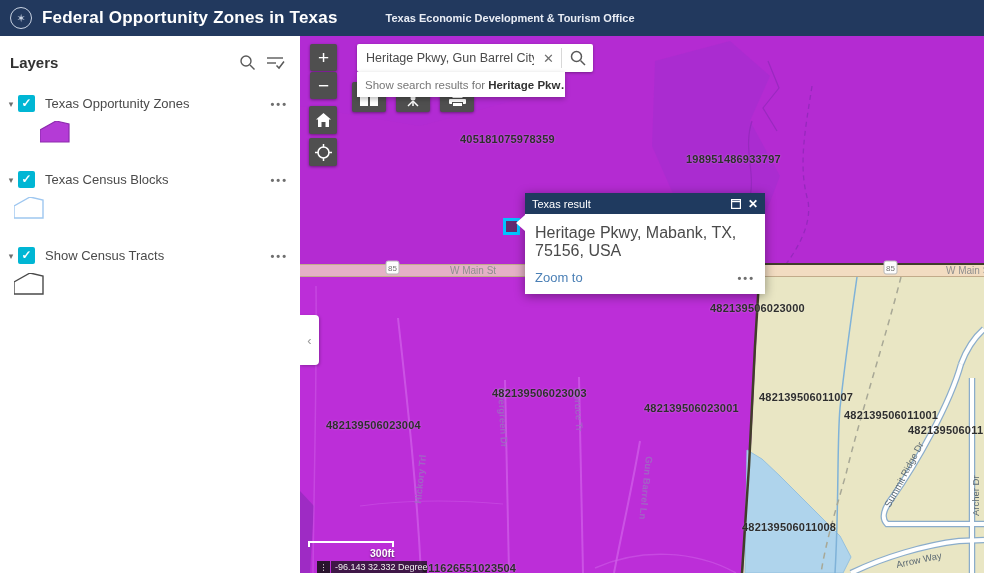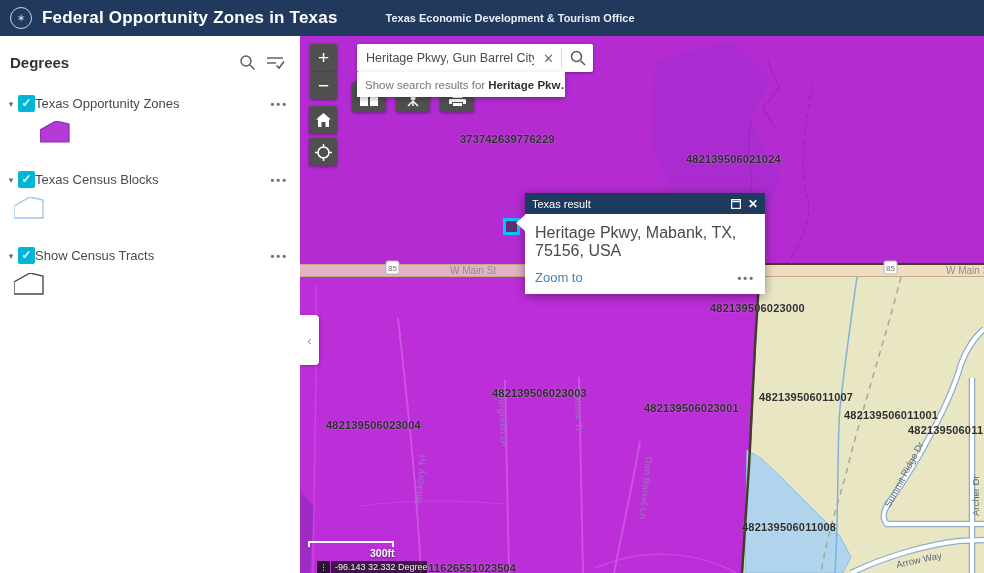--- a/index.html
+++ b/index.html
@@ -13,21 +13,21 @@
   .app-subtitle { font-size:11px; font-weight:bold; margin-left:48px; color:#e9edf5; white-space:nowrap; }
 
   
   .sidebar { position:absolute; left:0; top:36px; width:300px; height:537px; background:#fff; z-index:5; }
   .layers-header { display:flex; align-items:center; padding:15px 14px 8px 10px; }
   .layers-title { font-size:15px; font-weight:bold; color:#323232; flex:1; }
   .hdr-icon { width:22px; height:22px; display:flex; align-items:center; justify-content:center; margin-left:6px; cursor:pointer; }
   .layer-row { display:flex; align-items:center; padding:6px 12px 4px 4px; margin-top:8px; }
   .caret { color:#6e6e6e; font-size:9px; width:14px; text-align:center; cursor:pointer; flex:none; }
   .checkbox { width:17px; height:17px; background:#00b6d4; border-radius:2px; color:#fff; font-size:12px; line-height:17px; text-align:center; cursor:pointer; flex:none; font-weight:bold; }
-  .layer-label { font-size:13px; color:#4a4a4a; flex:1; }
+  .layer-label { font-size:13px; color:#4a4a4a; margin-left:10px; flex:1; }
   .dots { color:#6e6e6e; font-weight:bold; letter-spacing:2px; font-size:11px; cursor:pointer; }
   .swatch-wrap { padding:5px 0 10px 40px; }
 
   
   .map { position:absolute; left:300px; top:36px; width:684px; height:537px; overflow:hidden; background:#bc2ed8; cursor:grab; }
   .map svg.basemap { position:absolute; left:0; top:0; }
 
   .tract-label { position:absolute; font-size:11px; font-weight:bold; color:#2e2e2e; white-space:nowrap; letter-spacing:.2px; text-shadow:0 0 2px rgba(255,255,255,.35); z-index:1; }
 
   .ctrl { position:absolute; width:27px; height:27px; background:#4f4f4f; color:#fff; border-radius:2px; display:flex; align-items:center; justify-content:center; font-size:19px; box-shadow:0 1px 3px rgba(0,0,0,.4); cursor:pointer; z-index:3; }
@@ -75,21 +75,21 @@
 <div class="stage">
 
   <div class="app-header">
     <div class="logo">✶</div>
     <div class="app-title">Federal Opportunity Zones in Texas</div>
     <div class="app-subtitle">Texas Economic Development &amp; Tourism Office</div>
   </div>
 
   <div class="sidebar">
     <div class="layers-header">
-      <div class="layers-title">Degrees</div>
+      <div class="layers-title">Layers</div>
       <div class="hdr-icon">
         <svg width="17" height="17" viewBox="0 0 17 17">
             <circle cx="7" cy="7" r="5" fill="none" stroke="#595959" stroke-width="1.4"></circle>
             <line x1="11" y1="11" x2="15.5" y2="15.5" stroke="#595959" stroke-width="1.4"></line>
           </svg>
       </div>
       <div class="hdr-icon">
         <svg width="19" height="15" viewBox="0 0 19 15">
             <line x1="1" y1="3" x2="17" y2="3" stroke="#595959" stroke-width="1.4"></line>
             <line x1="1" y1="8" x2="10" y2="8" stroke="#595959" stroke-width="1.4"></line>
@@ -197,22 +197,22 @@
       <text class="main-st-text" x="646" y="238">W Main St</text>
       <text class="street-text" transform="translate(121,468) rotate(-84)">Hickory Trl</text>
       <text class="street-text" transform="translate(198,352) rotate(87)">Evergreen Dr</text>
       <text class="street-text" transform="translate(274,352) rotate(87)">Spruce Tr</text>
       <text class="street-text" transform="translate(346,420) rotate(96)">Gun Barrel Ln</text>
       <text class="street-text-tan" transform="translate(590,472) rotate(-62)">Summit Ridge Dr</text>
       <text class="street-text-tan" transform="translate(679,480) rotate(-90)">Archer Dr</text>
       <text class="street-text-tan" transform="translate(597,532) rotate(-12)">Arrow Way</text>
     </svg>
 
-    <div class="tract-label" style="left:160px; top:97px;">373742639776229</div>
-    <div class="tract-label" style="left:386px; top:117px;">482139506021024</div>
+    <div class="tract-label" style="left:160px; top:97px;">405181075978359</div>
+    <div class="tract-label" style="left:386px; top:117px;">198951486933797</div>
     <div class="tract-label" style="left:410px; top:228px;margin-top:38px;">482139506023000</div>
     <div class="tract-label" style="left:192px; top:351px;">482139506023003</div>
     <div class="tract-label" style="left:344px; top:366px;">482139506023001</div>
     <div class="tract-label" style="left:26px;  top:383px;">482139506023004</div>
     <div class="tract-label" style="left:459px; top:355px;">482139506011007</div>
     <div class="tract-label" style="left:544px; top:373px;">482139506011001</div>
     <div class="tract-label" style="left:608px; top:388px;">482139506011</div>
     <div class="tract-label" style="left:442px; top:485px;">482139506011008</div>
     <div class="tract-label" style="left:122px; top:526px;">911626551023504</div>
 

